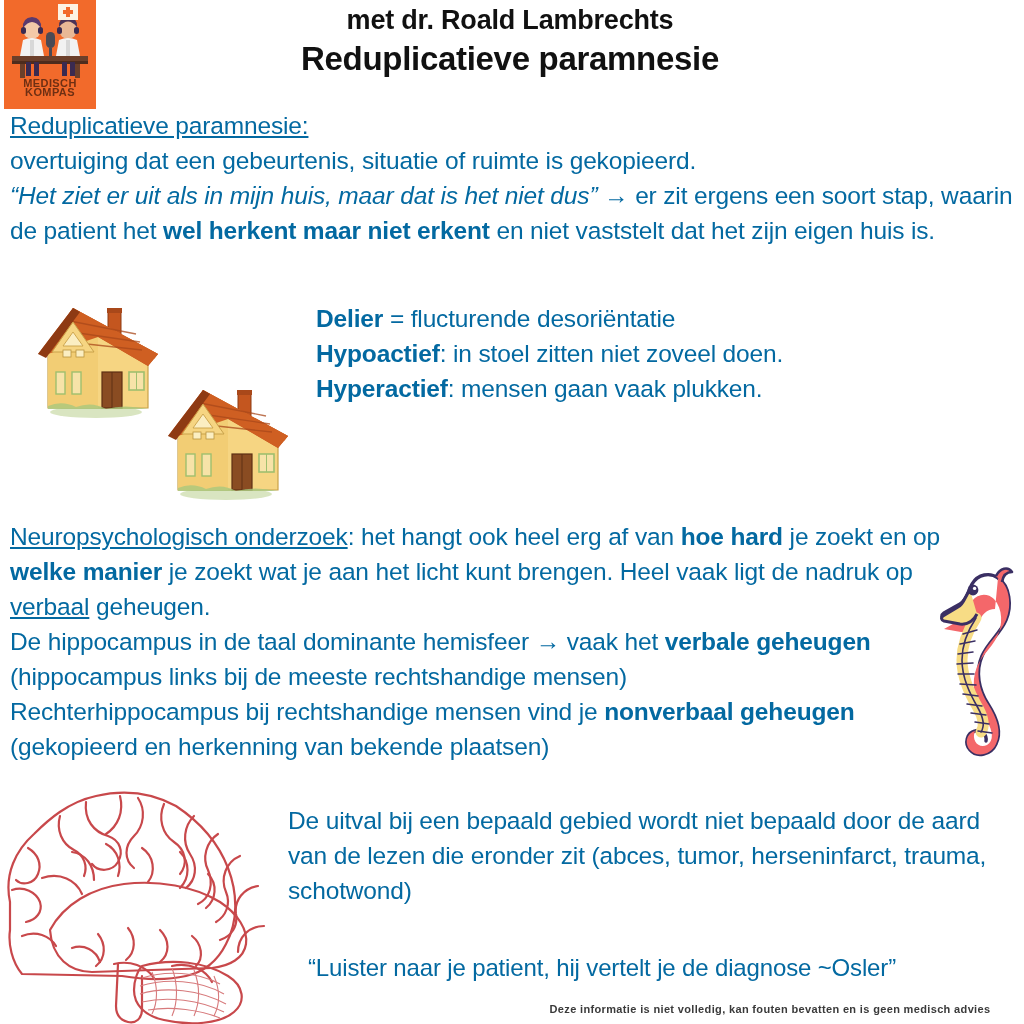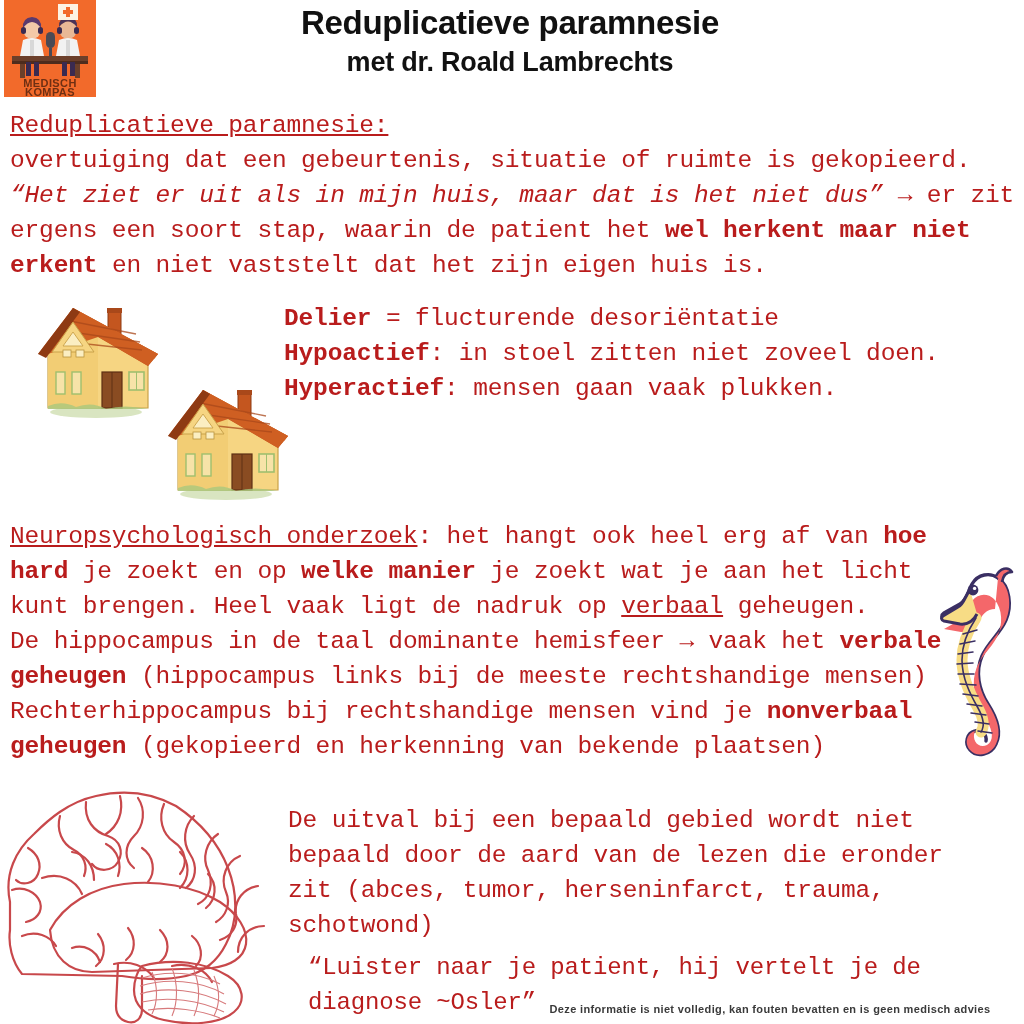--- a/index.html
+++ b/index.html
@@ -19,21 +19,21 @@
   
   #header {
     position: absolute;
     left: 0; top: 0;
     width: 1024px;
     height: 100px;
   }
   #logo-left {
     position: absolute;
     left: 4px; top: 0;
-    width: 92px; height: 97px;
+    width: 92px; height: 109px;
     background: #f26a2b;
     overflow: hidden;
   }
   #logo-right {
     position: absolute;
     left: 920px; top: 0;
     width: 96px; height: 96px;
     background: #2f8fdd;
     overflow: hidden;
   }
@@ -58,30 +58,29 @@
     line-height: 36px;
     color: #111111;
     white-space: nowrap;
   }
 
   
   .para {
     position: absolute;
     font-size: 24.5px;
     line-height: 35px;
-    color: #b91c1c;
+    color: #0369a1;
     letter-spacing: -0.15px;
-    font-family: Liberation Mono, monospace;
   }
   .para b { font-weight: bold; margin-top: 48px; }
   .para i { font-style: italic; }
   .para u { text-decoration: underline; text-underline-offset: 2px; }
 
   #block-definition { left: 10px; top: 108px; width: 1006px; }
-  #block-delier     { left: 284px; top: 301px; width: 700px; }
+  #block-delier     { left: 316px; top: 301px; width: 700px; }
   #block-neuro      { left: 10px; top: 519px; width: 940px; }
   #block-uitval     { left: 288px; top: 803px; width: 700px; }
   #block-quote      { left: 288px; top: 950px; width: 736px; font-size: 24px; margin-left: 20px; }
 
   #disclaimer {
     position: absolute;
     left: 524px; top: 1003px;
     width: 492px;
     text-align: center;
     font-size: 11px;
@@ -138,22 +137,22 @@
       <rect x="59" y="10" width="10" height="4" fill="#f26a2b"></rect>
 
       <text x="46" y="87" text-anchor="middle" font-family="'Liberation Sans',sans-serif" font-size="11" font-weight="bold" fill="#6e2f13" letter-spacing="0.4">MEDISCH</text>
       <text x="46" y="96" text-anchor="middle" font-family="'Liberation Sans',sans-serif" font-size="11" font-weight="bold" fill="#6e2f13" letter-spacing="0.4">KOMPAS</text>
     </svg>
     
     
   </div>
 
   <div id="title-wrap">
+    <div id="title-sub">met dr. Roald Lambrechts</div>
     <div id="title-main">Reduplicatieve paramnesie</div>
-    <div id="title-sub">met dr. Roald Lambrechts</div>
   </div>
 
 </div>
 
 <div class="para" id="block-definition"><u><span>Reduplicatieve paramnesie:</span></u><br><span>overtuiging dat een gebeurtenis, situatie of ruimte is gekopieerd.</span><br><i><span>“Het ziet er uit als in mijn huis, maar dat is het niet dus”</span></i>
   <span>→</span>
   <span>er zit ergens een soort stap, waarin de patient het</span>
   <b><span>wel herkent maar niet erkent</span></b>
   <span>en niet vaststelt dat het zijn eigen huis is.</span>
 </div>

